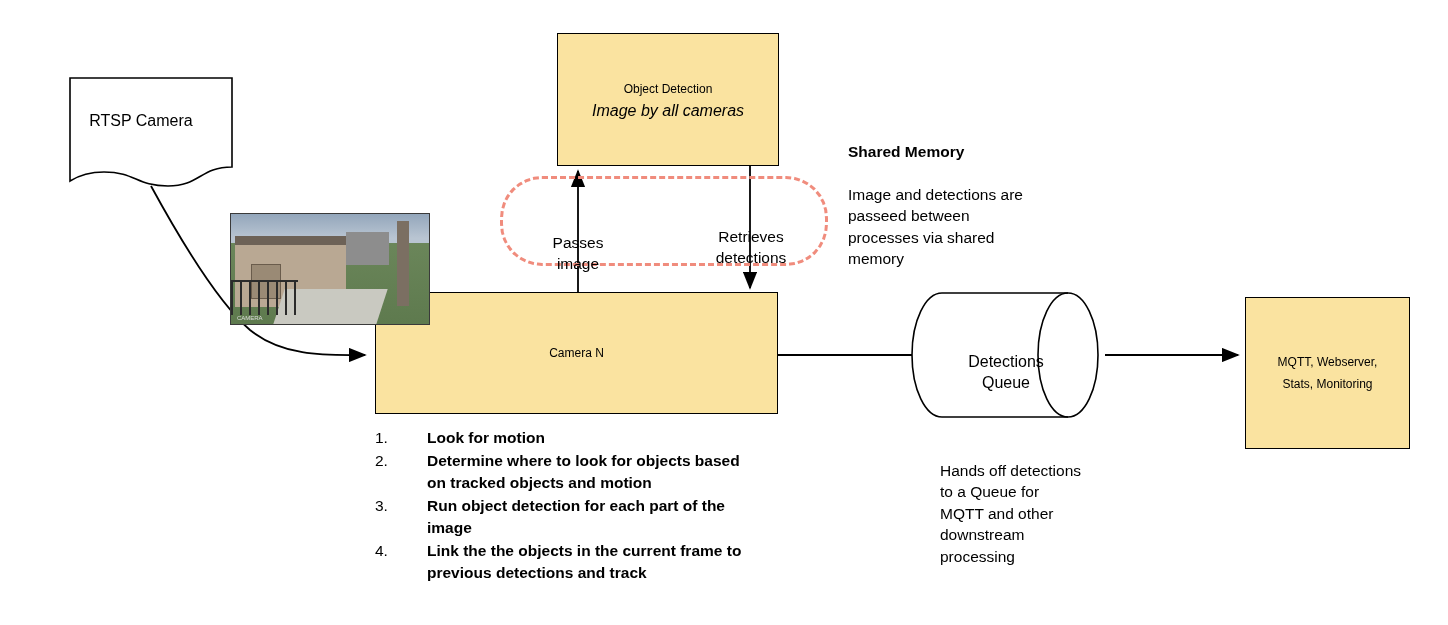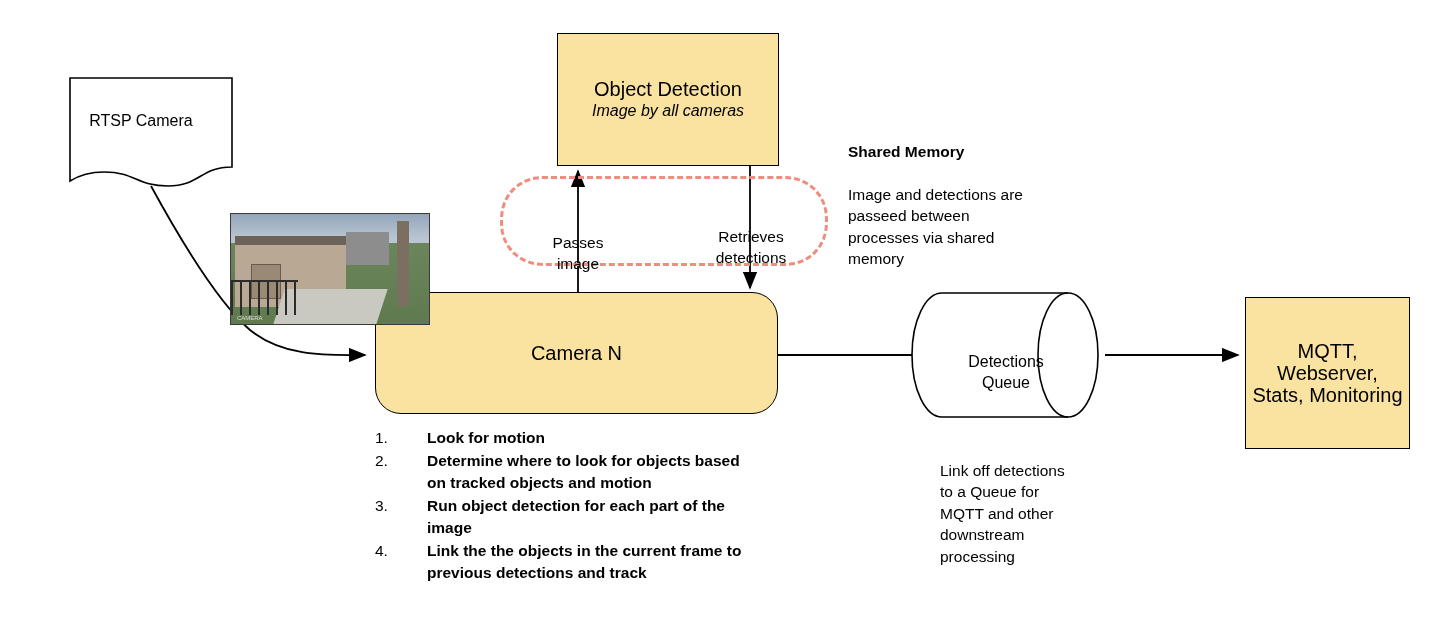--- a/index.html
+++ b/index.html
@@ -31,21 +31,21 @@
   .box {
     background: #fae3a0;
     border: 1.5px solid #000000;
     display: flex;
     flex-direction: column;
     align-items: center;
     justify-content: center;
     text-align: center;
   }
   .box .line1 {
-    font-size: 20px;
+    font-size: 12px;
     line-height: 22px;
   }
   .box .line2 {
     font-size: 16px;
     font-style: italic;
     line-height: 22px;
   }
   .text-block {
     position: absolute;
     font-size: 15.5px;
@@ -189,21 +189,21 @@
 
   <div class="node" style="left:70px; top:112px; width:142px; text-align:center; font-size:16px;">
     <span>RTSP Camera</span>
   </div>
 
   <div class="node box" style="left:557px; top:33px; width:222px; height:133px;">
     <div class="line1">Object Detection</div>
     <div class="line2">Image by all cameras</div>
   </div>
 
-  <div class="node box" style="left:375px; top:292px; width:403px; height:122px;border-radius:26px;">
+  <div class="node box" style="left:375px; top:292px; width:403px; height:122px;">
     <div class="line1">Camera N</div>
   </div>
 
   <div class="camera-shot" style="left:230px; top:213px; width:198px; height:110px;">
     <div class="photo">
       <div class="ph-house"></div>
       <div class="ph-house2"></div>
       <div class="ph-door"></div>
       <div class="ph-pole"></div>
       <div class="ph-path"></div>
@@ -234,21 +234,21 @@
 
   <div class="text-block" style="left:848px; top:119px; width:230px;">
     <div class="bold-head">Shared Memory</div>
     <div>Image and detections are
 passeed between
 processes via shared
 memory</div>
   </div>
 
   <div class="text-block" style="left:940px; top:438px; width:200px;">
-    <span>Link off detections
+    <span>Hands off detections
 to a Queue for
 MQTT and other
 downstream
 processing</span>
   </div>
 
   <div class="steps" style="left:375px; top:427px; width:400px;">
     <div class="steps-row">
       <div class="steps-num">1.</div>
       <div class="steps-txt">Look for motion</div>

